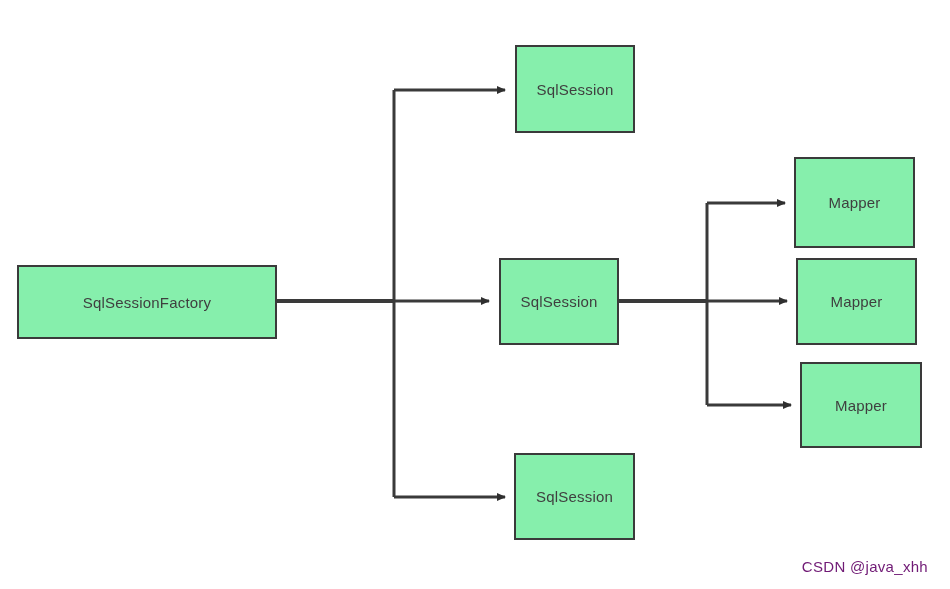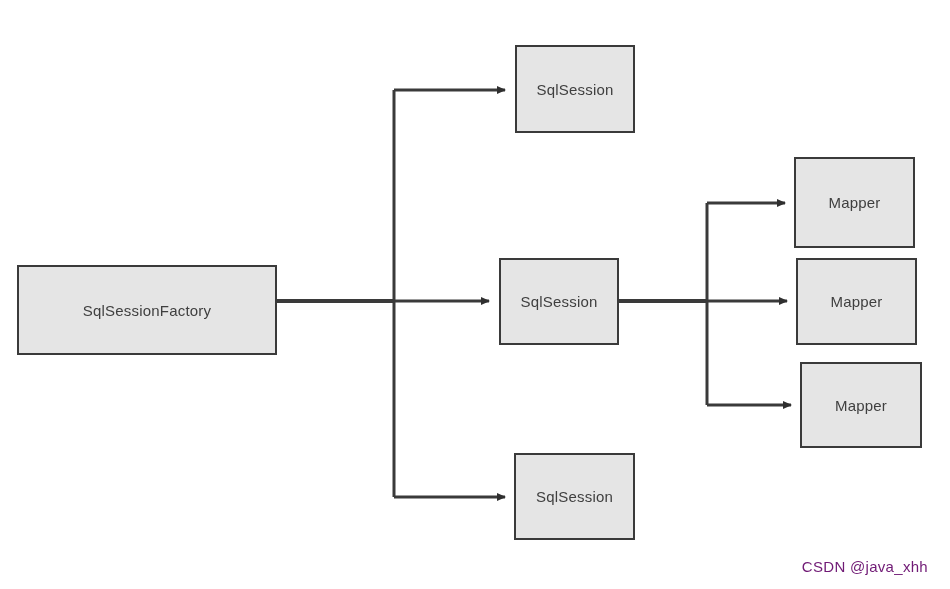--- a/index.html
+++ b/index.html
@@ -11,21 +11,21 @@
     position: relative;
     width: 950px;
     height: 589px;
     background: #ffffff;
     font-family: "Liberation Sans", sans-serif;
     overflow: hidden;
   }
   .node {
     position: absolute;
     box-sizing: border-box;
-    background: #e5e5e5;
+    background: #86efac;
     border: 2px solid #3a3a3a;
     display: flex;
     align-items: center;
     justify-content: center;
   }
   .node-label {
     font-size: 15px;
     color: #3f3f3f;
     letter-spacing: 0.2px;
     line-height: 1;
@@ -75,21 +75,21 @@
 
     <path d="M707,203 L707,405" stroke="#3a3a3a" stroke-width="3" fill="none"></path>
 
     <path d="M707,203 L785,203" stroke="#3a3a3a" stroke-width="3" fill="none" marker-end="url(#arrow)"></path>
 
     <path d="M707,301 L787,301" stroke="#3a3a3a" stroke-width="3" fill="none" marker-end="url(#arrow)"></path>
 
     <path d="M707,405 L791,405" stroke="#3a3a3a" stroke-width="3" fill="none" marker-end="url(#arrow)"></path>
   </svg>
 
-  <div class="node" style="left:17px; top:265px; width:260px; height:90px;">
+  <div class="node" style="left:17px; top:265px; width:260px; height:74px;">
     <span class="node-label">SqlSessionFactory</span>
   </div>
 
   <div class="node" style="left:515px; top:45px; width:120px; height:88px;">
     <span class="node-label">SqlSession</span>
   </div>
 
   <div class="node" style="left:499px; top:258px; width:120px; height:87px;">
     <span class="node-label">SqlSession</span>
   </div>

